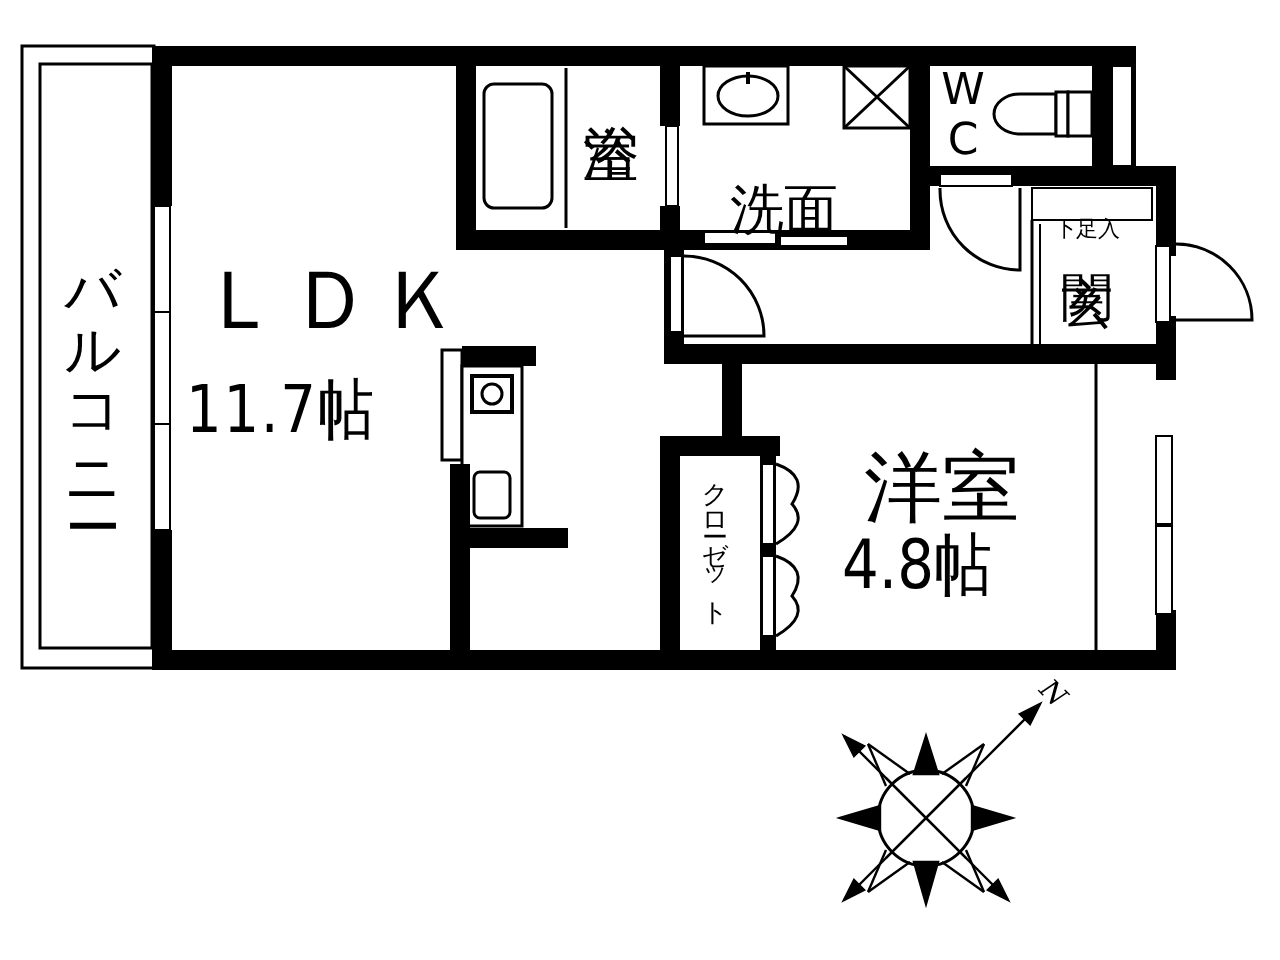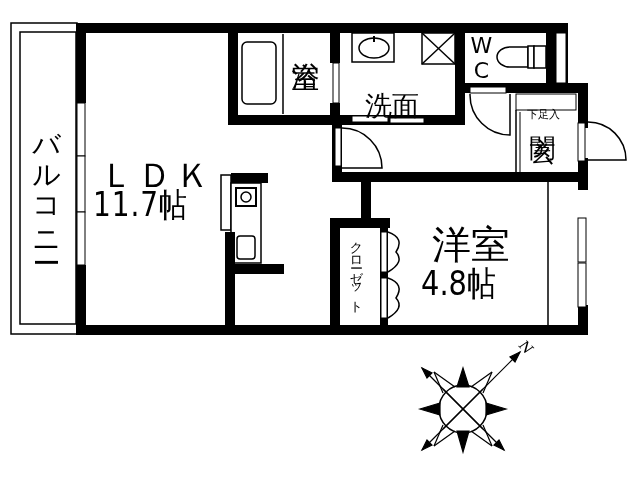--- a/index.html
+++ b/index.html
@@ -150,21 +150,21 @@
     <line x1="492" y1="446" x2="483" y2="425"></line>
     <line x1="434" y1="446" x2="443" y2="425"></line>
     <line x1="434" y1="446" x2="455" y2="431"></line>
     <line x1="492" y1="372" x2="483" y2="393"></line>
     <line x1="492" y1="372" x2="471" y2="387"></line>
   </g>
 </svg>
 
 <div class="label vtext" style="left:32px;top:113px;font-size:28px;letter-spacing:2px;">バルコニー</div>
 
-<div class="label" style="left:100px;top:158px;font-size:34px;letter-spacing:4px;">ＬＤＫ</div>
+<div class="label" style="left:100px;top:130px;font-size:41px;letter-spacing:4px;">ＬＤＫ</div>
 <div class="label" style="left:93px;top:188px;font-size:33px;letter-spacing:1px;transform:scaleX(0.85);transform-origin:left;">11.7帖</div>
 
 <div class="label vtext" style="left:291px;top:40px;font-size:28px;">浴室</div>
 
 <div class="label" style="left:365px;top:92px;font-size:27px;">洗面</div>
 
 <div class="label vtext" style="left:470px;top:33px;font-size:22px;writing-mode:vertical-rl;text-orientation:upright;">WC</div>
 
 <div class="label" style="left:527px;top:96px;font-size:11px;margin-top:13px;">下足入</div>
 <div class="label vtext" style="left:530px;top:116px;font-size:26px;">玄関</div>

